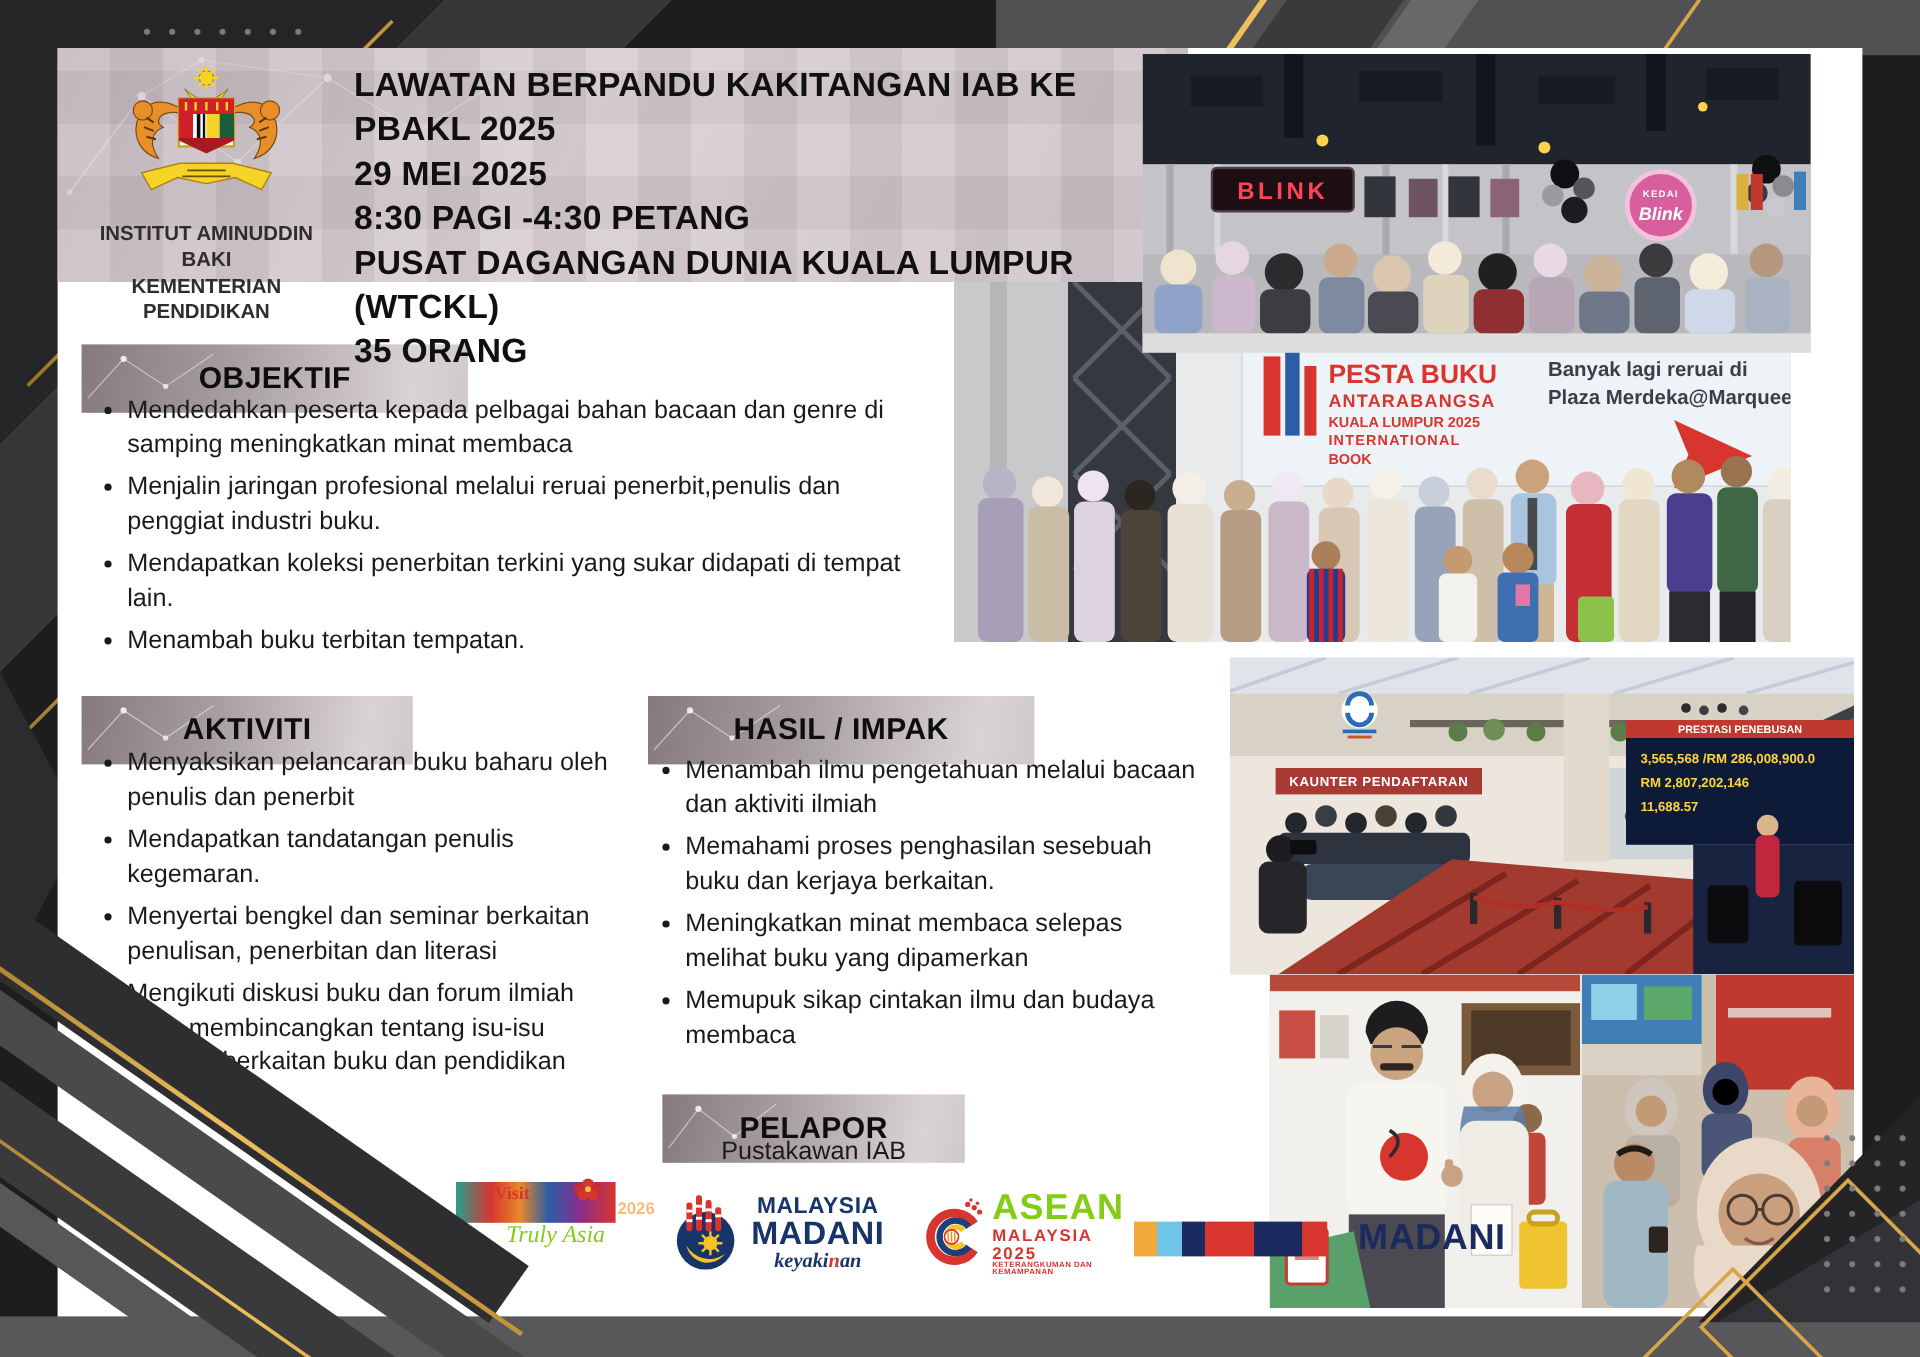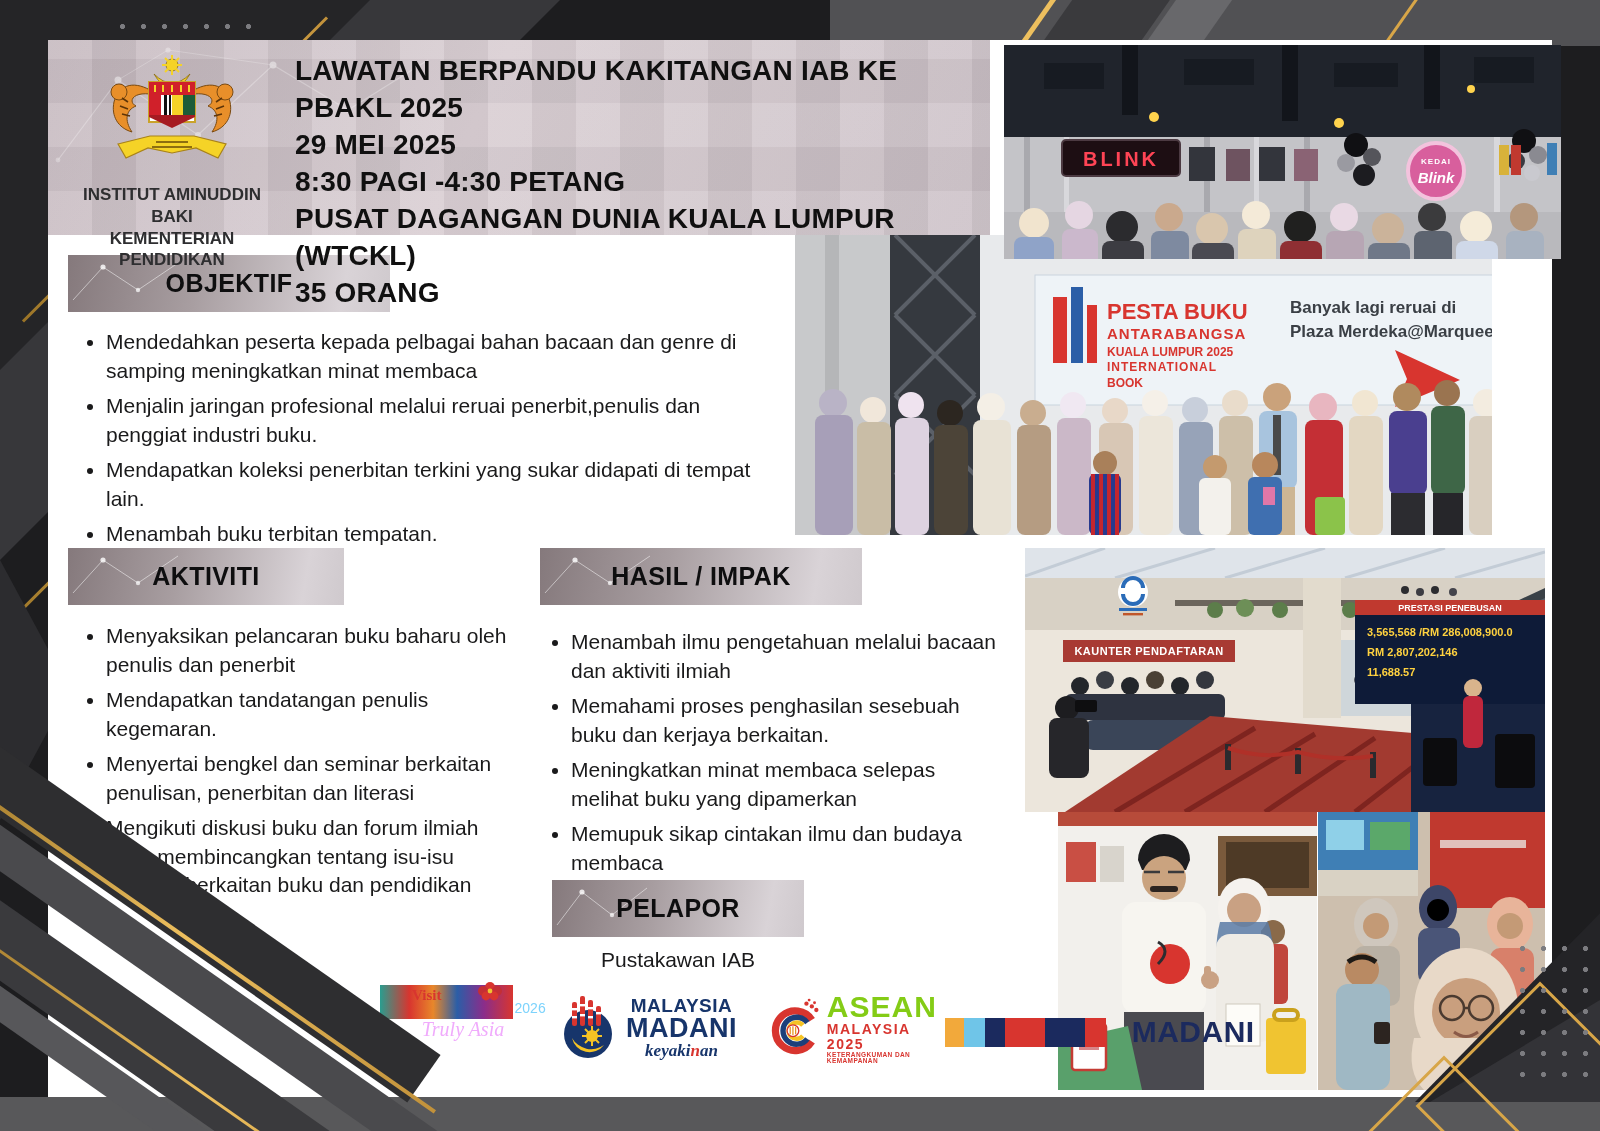--- a/index.html
+++ b/index.html
@@ -29,43 +29,43 @@
 
   
   .card{left:48px;top:40px;width:1504px;height:1058px;background:#ffffff;z-index:1;}
   .header-band{left:48px;top:40px;width:942px;height:195px;z-index:2;
     background:
       repeating-linear-gradient(90deg, rgba(255,255,255,.06) 0 44px, rgba(0,0,0,.045) 44px 88px),
       repeating-linear-gradient(0deg, rgba(255,255,255,.05) 0 44px, rgba(0,0,0,.035) 44px 88px),
       linear-gradient(115deg,#c6bac0 0%,#d9ced3 45%,#cdc2c8 100%);}
   .sec-band{height:57px;z-index:2;display:flex;align-items:center;justify-content:center;
     background:
-      linear-gradient(100deg,#85797c 0%,#a89ea1 40%,#d9d3d7 85%,#cfc9cd 100%);}
+      linear-gradient(100deg,#85797c 0%,#a89ea1 40%,#d9d3d7 85%,#cfc9cd 100%); margin-top: 32px;}
   .sec-band .plex{position:absolute;left:0;top:0;}
   .sec-title{font-size:25px;font-weight:800;color:#0e0e0f;letter-spacing:.4px;position:relative;}
 
   .org-text{left:60px;top:184px;width:224px;text-align:center;z-index:3;
             font-size:17px;font-weight:600;color:#2e2e30;line-height:1.28;}
   .title-block{left:295px;top:52px;width:695px;z-index:3;font-size:28px;line-height:37px;
                font-weight:900;color:#101010;letter-spacing:.2px;}
 
   ul.bullets{margin:0;padding:0 0 0 24px;z-index:3;list-style:disc;}
   ul.bullets li{font-size:21px;line-height:1.36;color:#1a1a1b;margin-bottom:7px;}
 
   .reporter{font-size:21px;color:#1a1a1b;text-align:center;z-index:3;}
 
   
   .logo{z-index:4;display:flex;align-items:center;gap:6px;}
   .grad-text{-webkit-background-clip:text;background-clip:text;color:transparent;}
   .vm-wrap{flex-direction:column;gap:0;align-items:center;line-height:1;}
   .vm-visit{font-size:15px;font-weight:800;color:#d8352f;font-family:"Liberation Serif",serif;}
   .vm-name{font-size:34px;font-weight:800;font-family:"Liberation Serif",serif;
      background:linear-gradient(90deg,#2a9d8f 0%,#d8352f 22%,#e8872a 40%,#2b5ea7 58%,#8a2d8b 78%,#d8352f 100%);}
-  .vm-tag{font-size:20px;font-style:italic;color:#f0abfc;font-family:"Liberation Serif",serif;}
-  .vm-year{font-size:14px;font-weight:400;color:#7dd3fc;}
+  .vm-tag{font-size:20px;font-style:italic;color:#84cc16;font-family:"Liberation Serif",serif;}
+  .vm-year{font-size:14px;font-weight:700;color:#fdba74;}
   .md-col{display:flex;flex-direction:column;line-height:1;align-items:center;}
   .md-l1{font-size:19px;font-weight:800;color:#17356b;letter-spacing:.5px;}
   .md-l2{font-size:27px;font-weight:900;color:#17356b;letter-spacing:.5px;}
   .md-script{font-size:17px;font-style:italic;font-weight:700;color:#17356b;
              font-family:"Liberation Serif",serif;}
   .md-script .red{color:#d8352f;}
   .as-col{display:flex;flex-direction:column;line-height:1.05;}
   .as-name{font-size:30px;font-weight:900;color:#84cc16;letter-spacing:1px;}
   .as-l2{font-size:14px;font-weight:800;color:#d8352f;letter-spacing:1.5px;}
   .as-tag{font-size:6.5px;font-weight:700;color:#d8352f;letter-spacing:.4px;}
@@ -341,21 +341,21 @@
             <rect x="453" y="242" width="34" height="58" rx="6" fill="#3f6fb0"></rect>
             <rect x="468" y="252" width="12" height="18" fill="#e077a8"></rect>
           </g>
         <g>
             <rect x="520" y="262" width="30" height="38" rx="4" fill="#8bc34a"></rect>
           </g>
       </g>
     </svg>
   </div>
 
-  <div class="abs photo" style="left:1004px;top:45px;width:557px;height:214px;z-index:3;text-decoration:underline;">
+  <div class="abs photo" style="left:952px;top:45px;width:557px;height:249px;z-index:3;text-decoration:underline;">
     <svg width="557" height="233" viewBox="0 0 557 233">
       <rect width="557" height="233" fill="#b9b9bd"></rect>
       <g>
         <rect width="557" height="92" fill="#20242c"></rect>
         <rect x="118" y="0" width="16" height="70" fill="#12151b"></rect>
         <rect x="278" y="0" width="16" height="76" fill="#12151b"></rect>
         <rect x="420" y="0" width="16" height="64" fill="#12151b"></rect>
         <rect x="40" y="18" width="60" height="26" fill="#171b22"></rect>
         <rect x="180" y="14" width="70" height="26" fill="#171b22"></rect>
         <rect x="330" y="18" width="64" height="24" fill="#171b22"></rect>

